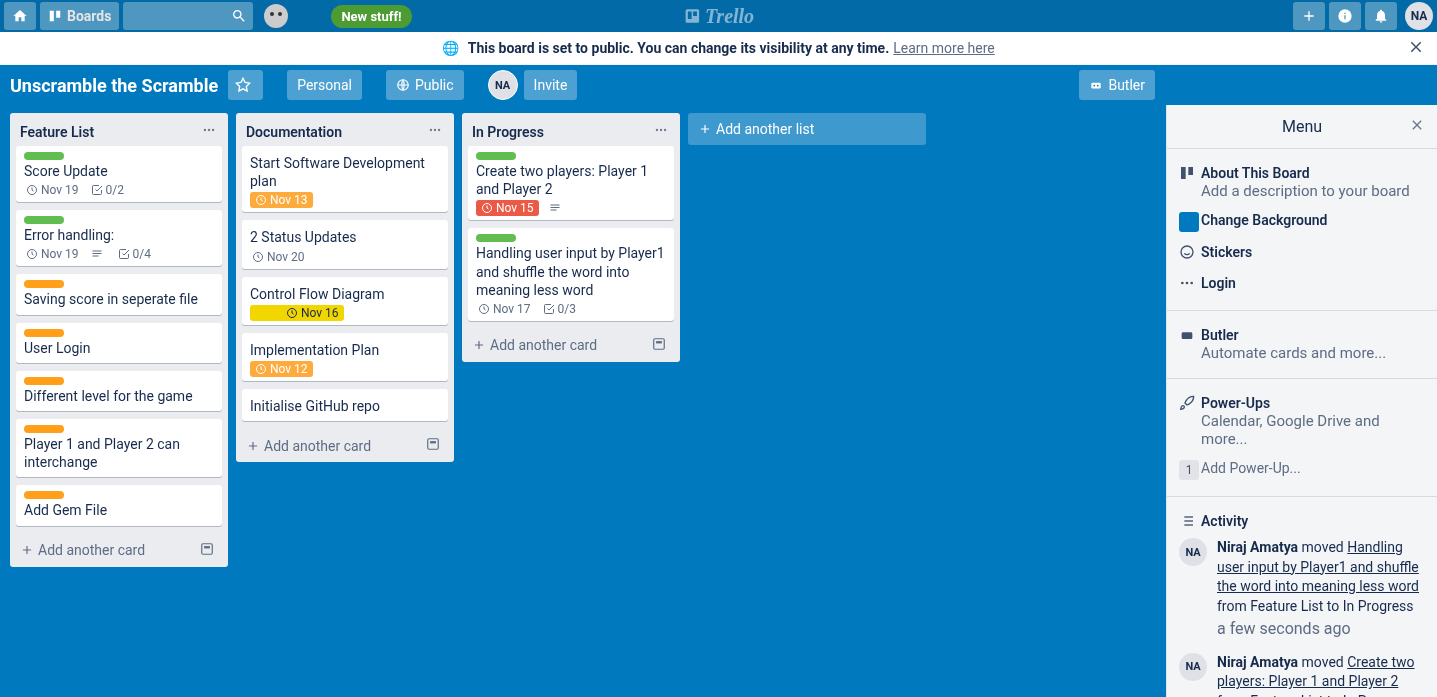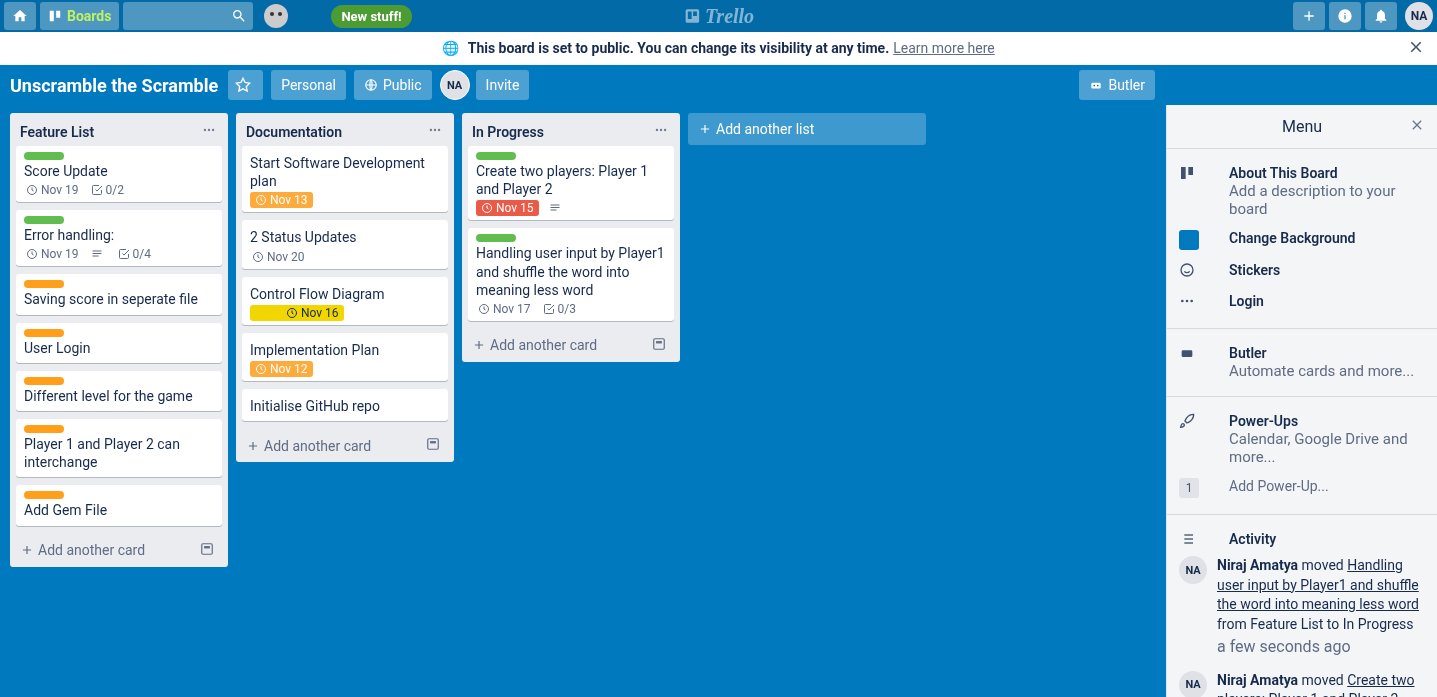--- a/index.html
+++ b/index.html
@@ -1,33 +1,33 @@
 <!DOCTYPE html>
 <html><head>
 <meta charset="utf-8">
 <style>
 html,body{margin:0;padding:0;font-family:-apple-system,BlinkMacSystemFont,"Segoe UI",Roboto,sans-serif;font-size:14px;color:#172b4d;height:697px;width:1437px;overflow:hidden;}
 .header{background:#026aa7;height:32px;display:flex;align-items:center;padding:0 4px;position:relative;}
-.hbtn{background:rgba(255,255,255,0.3);color:#bef264;border-radius:3px;height:28px;display:flex;align-items:center;padding:0 8px;margin-right:4px;cursor:pointer;font-weight:700;font-size:14px;}
+.hbtn{background:rgba(255,255,255,0.3);color:#e5e5e5;border-radius:3px;height:28px;display:flex;align-items:center;padding:0 8px;margin-right:4px;cursor:pointer;font-weight:700;font-size:14px;}
 .hbtn svg{fill:#fff;}
 .search{background:rgba(255,255,255,0.3);border-radius:3px;height:28px;width:130px;position:relative;margin-right:4px;}
 .search svg{position:absolute;right:6px;top:6px;fill:#fff;}
 .newstuff{background:#4c9b33;color:#fff;font-weight:700;padding:4px 10px;border-radius:12px;margin-left:40px;font-size:13px;}
 .logo{position:absolute;left:50%;transform:translateX(-50%);display:flex;align-items:center;color:rgba(255,255,255,0.5);font-style:italic;font-weight:700;font-size:20px;font-family:cursive;}
 .logo svg{fill:rgba(255,255,255,0.5);margin-right:4px;}
 .rbtns{margin-left:auto;display:flex;align-items:center;}
 .avatar{width:28px;height:28px;border-radius:50%;background:#dfe1e6;color:#172b4d;display:flex;align-items:center;justify-content:center;font-size:12px;font-weight:700;margin-left:4px;}
 .banner{background:#fff;height:32px;display:flex;align-items:center;justify-content:center;font-size:14px;position:relative;border-bottom:1px solid rgba(0,0,0,0.05);}
 .banner .bold{font-weight:700;}
 .banner .link{text-decoration:underline;color:#5e6c84;margin-left:4px;cursor:pointer;}
 .banner .close{position:absolute;right:12px;top:6px;cursor:pointer;}
 .banner .globe{margin-right:8px;color:#4c9b33;}
 .boardbar{background:#0079bf;height:40px;display:flex;align-items:center;padding:0 10px;}
 .boardname{color:#fff;font-size:18px;font-weight:700;margin-right:10px;}
-.bbtn{background:rgba(255,255,255,0.3);color:#fff;border-radius:3px;height:30px;display:flex;align-items:center;padding:0 10px;margin-right:8px;cursor:pointer;font-size:14px;}
+.bbtn{background:rgba(255,255,255,0.3);color:#fff;border-radius:3px;height:30px;display:flex;align-items:center;padding:0 10px;margin-right:24px;cursor:pointer;font-size:14px;}
 .bbtn svg{margin-right:5px;}
 .bavatar{width:28px;height:28px;border-radius:50%;background:#dfe1e6;color:#172b4d;display:flex;align-items:center;justify-content:center;font-size:11px;font-weight:700;margin-right:6px;border:1px solid #fff;}
 .content{display:flex;height:632px;}
 .board{flex:1;background:#0079bf;padding:8px 6px;display:flex;align-items:flex-start;overflow-x:auto;}
 .list{background:#ebecf0;border-radius:3px;width:218px;margin:0 4px;display:flex;flex-direction:column;flex-shrink:0;}
 .listhead{padding:8px 10px 4px;display:flex;align-items:center;}
 .listtitle{font-weight:600;font-size:14px;flex:1;color:#172b4d;}
 .listmenu{cursor:pointer;color:#6b778c;padding:2px;}
 .cards{padding:0 6px;}
 .card{background:#fff;border-radius:3px;box-shadow:0 1px 0 rgba(9,30,66,0.25);padding:6px 8px 4px;margin-bottom:8px;cursor:pointer;font-size:14px;}
@@ -47,21 +47,21 @@
 .addcard svg{margin-right:4px;}
 .addcard .tmpl{margin-left:auto;}
 .addlist{background:rgba(255,255,255,0.24);color:#fff;border-radius:3px;width:218px;margin:0 4px;padding:8px 10px;display:flex;align-items:center;cursor:pointer;font-size:14px;flex-shrink:0;}
 .addlist svg{margin-right:4px;fill:#fff;}
 .menu{width:270px;background:#f4f5f7;border-left:1px solid rgba(9,30,66,0.08);display:flex;flex-direction:column;overflow-y:auto;}
 .menuhead{padding:12px;text-align:center;font-size:16px;color:#172b4d;position:relative;border-bottom:1px solid rgba(9,30,66,0.13);}
 .menuhead .close{position:absolute;right:12px;top:12px;cursor:pointer;color:#6b778c;}
 .msect{padding:10px 12px;border-bottom:1px solid rgba(9,30,66,0.13);}
 .mitem{display:flex;align-items:flex-start;padding:6px 0;cursor:pointer;}
 .micon{width:22px;flex-shrink:0;color:#42526e;}
-.mtxt{flex:1;margin-left:28px;}
+.mtxt{flex:1;}
 .mtitle{font-weight:600;font-size:14px;color:#172b4d;}
 .msub{font-size:15px;color:#5e6c84;margin-top:1px;}
 .bgthumb{width:20px;height:20px;background:#0079bf;border-radius:3px;}
 .pcount{background:rgba(9,30,66,0.08);width:20px;height:20px;border-radius:3px;display:flex;align-items:center;justify-content:center;font-size:12px;}
 .activity{padding:10px 12px;}
 .actitem{display:flex;margin-bottom:12px;font-size:14px;}
 .actavatar{width:28px;height:28px;border-radius:50%;background:#dfe1e6;color:#172b4d;display:flex;align-items:center;justify-content:center;font-size:11px;font-weight:700;margin-right:10px;flex-shrink:0;}
 .acttxt{flex:1;line-height:1.4;}
 .acttxt .bold{font-weight:700;}
 .acttxt .u{text-decoration:underline;}

